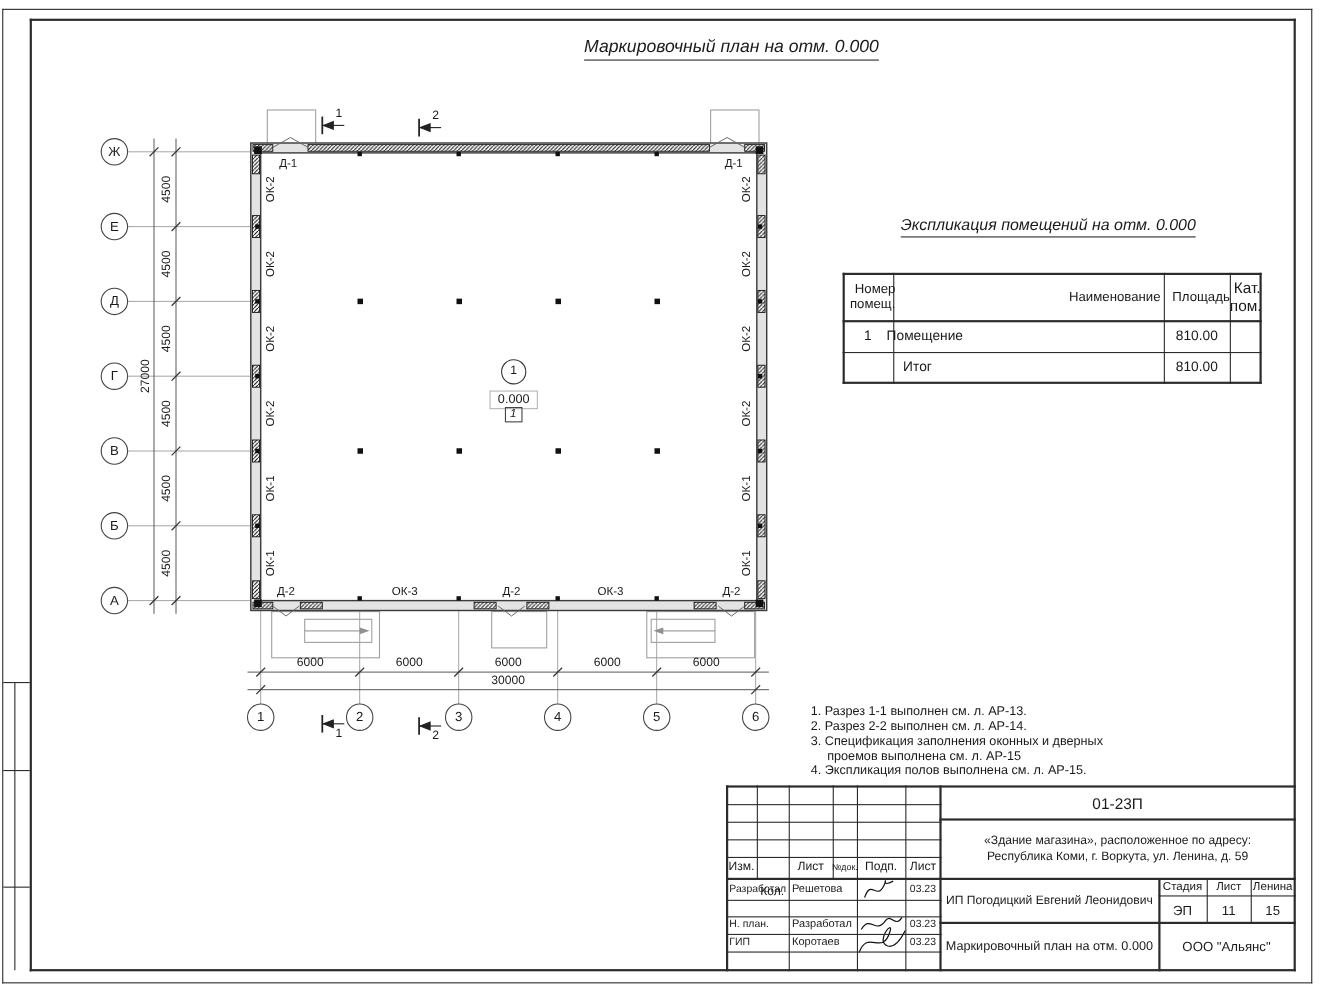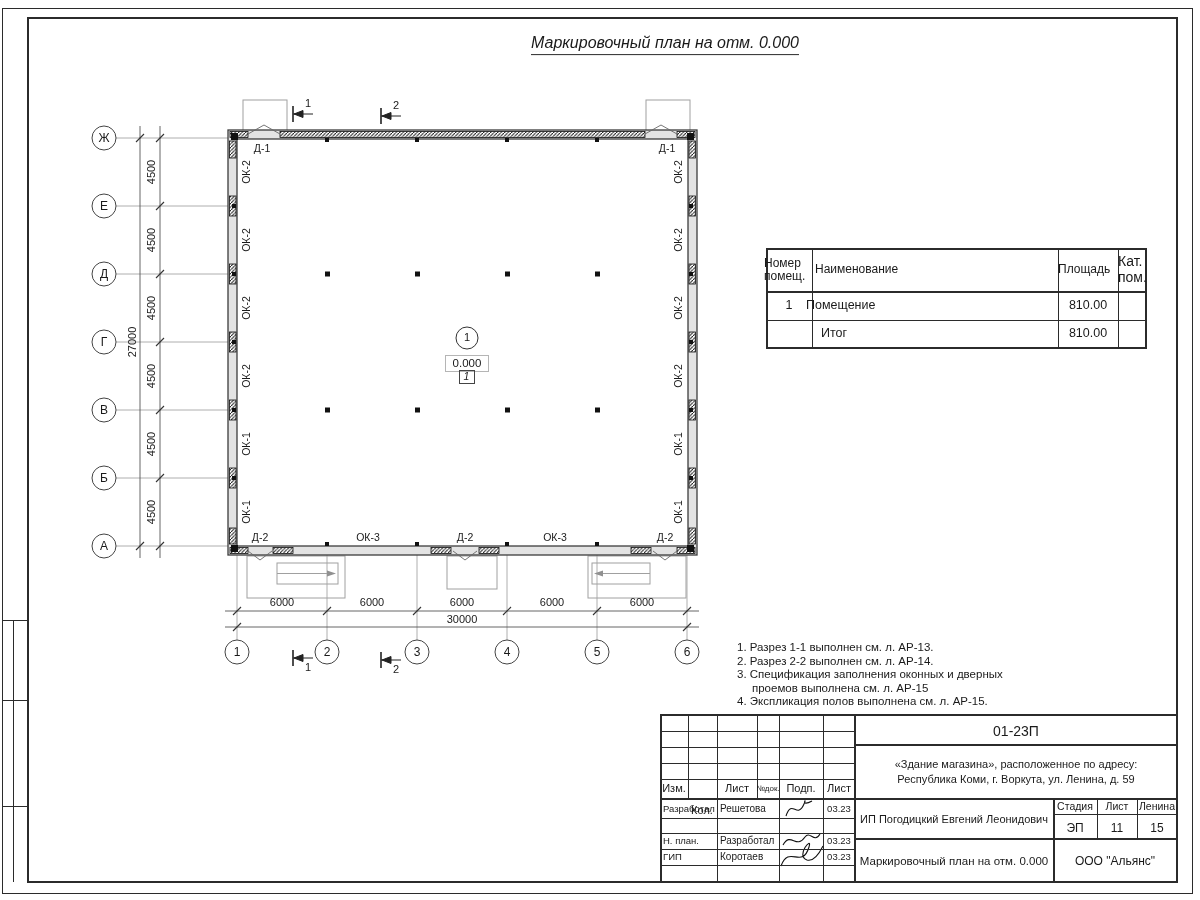--- a/index.html
+++ b/index.html
@@ -5,21 +5,21 @@
   html,body{margin:0;padding:0;background:#fff;}
   #page{position:relative;width:1200px;height:900px;background:#fff;overflow:hidden;
         font-family:"Liberation Sans",sans-serif;color:#1a1a1a;}
   .abs{position:absolute;}
   .ln{position:absolute;background:#2b2b2b;}
   .lbl{position:absolute;white-space:nowrap;transform:translate(-50%,-50%);line-height:1.05;}
   .la{transform:translate(0,-50%);}
   .rot{transform:translate(-50%,-50%) rotate(-90deg);}
   .it{font-style:italic;}
   .und{border-bottom:1px solid #2b2b2b;padding-bottom:2px;}
-  .ctrblk{position:absolute;transform:translate(-50%,-50%);text-align:left;line-height:1.12;}
+  .ctrblk{position:absolute;transform:translate(-50%,-50%);text-align:right;line-height:1.12;}
   .indent{padding-left:15px;}
   .notes-line{font-size:11.5px;line-height:13.6px;white-space:nowrap;}
 </style>
 </head>
 <body>
 
 <div id="page">
 
   <svg class="abs" style="left:0;top:0" width="1200" height="900" viewBox="0 0 1200 900">
     <defs>
@@ -227,20 +227,21 @@
   <div class="ln" style="left:13px;top:620px;width:1px;height:262px"></div>
 
   <span class="lbl it und" style="left:665px;top:45px;font-size:16px">Маркировочный план на отм. 0.000</span>
 
   <span class="lbl" style="left:467px;top:338px;font-size:11px">1</span>
   <div class="abs" style="left:445px;top:355px;width:42px;height:15px;border:1px solid #b5b5b5"></div>
   <span class="lbl" style="left:467px;top:363px;font-size:11.5px">0.000</span>
   <div class="abs" style="left:459px;top:370px;width:14px;height:12px;border:1px solid #444"></div>
   <span class="lbl it" style="left:466.5px;top:377px;font-size:10.5px">1</span>
 
+  <span class="lbl it und" style="left:953px;top:207px;font-size:14.5px">Экспликация помещений на отм. 0.000</span>
   <div class="ln" style="left:766px;top:248px;width:381px;height:2px"></div>
   <div class="ln" style="left:766px;top:347px;width:381px;height:2px"></div>
   <div class="ln" style="left:766px;top:248px;width:2px;height:101px"></div>
   <div class="ln" style="left:1145px;top:248px;width:2px;height:101px"></div>
   <div class="ln" style="left:812px;top:248px;width:1px;height:101px"></div>
   <div class="ln" style="left:1058px;top:248px;width:1px;height:101px"></div>
   <div class="ln" style="left:1118px;top:248px;width:1px;height:101px"></div>
   <div class="ln" style="left:766px;top:291px;width:381px;height:2px"></div>
   <div class="ln" style="left:766px;top:320px;width:381px;height:1px"></div>
   <div class="ctrblk" style="left:789px;top:270px;width:50px;font-size:12px">Номер помещ.</div>

